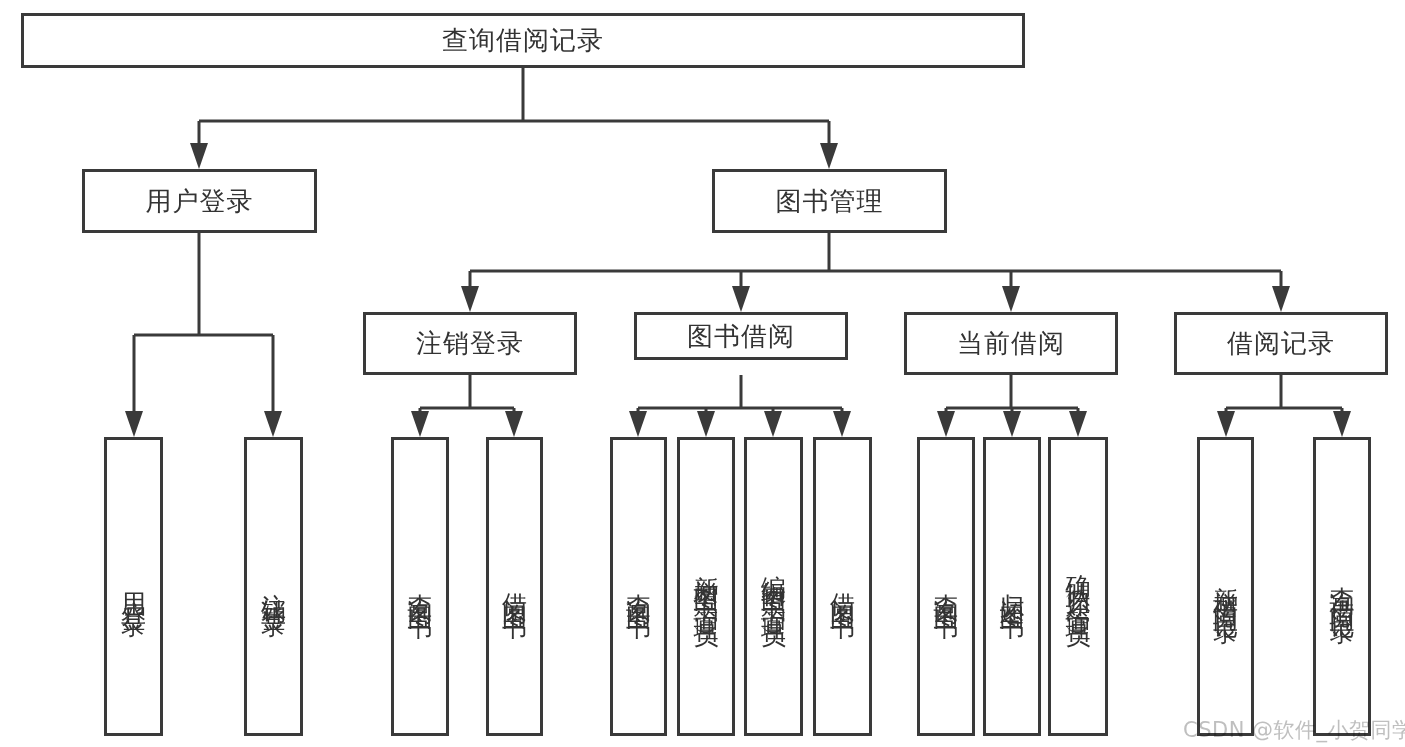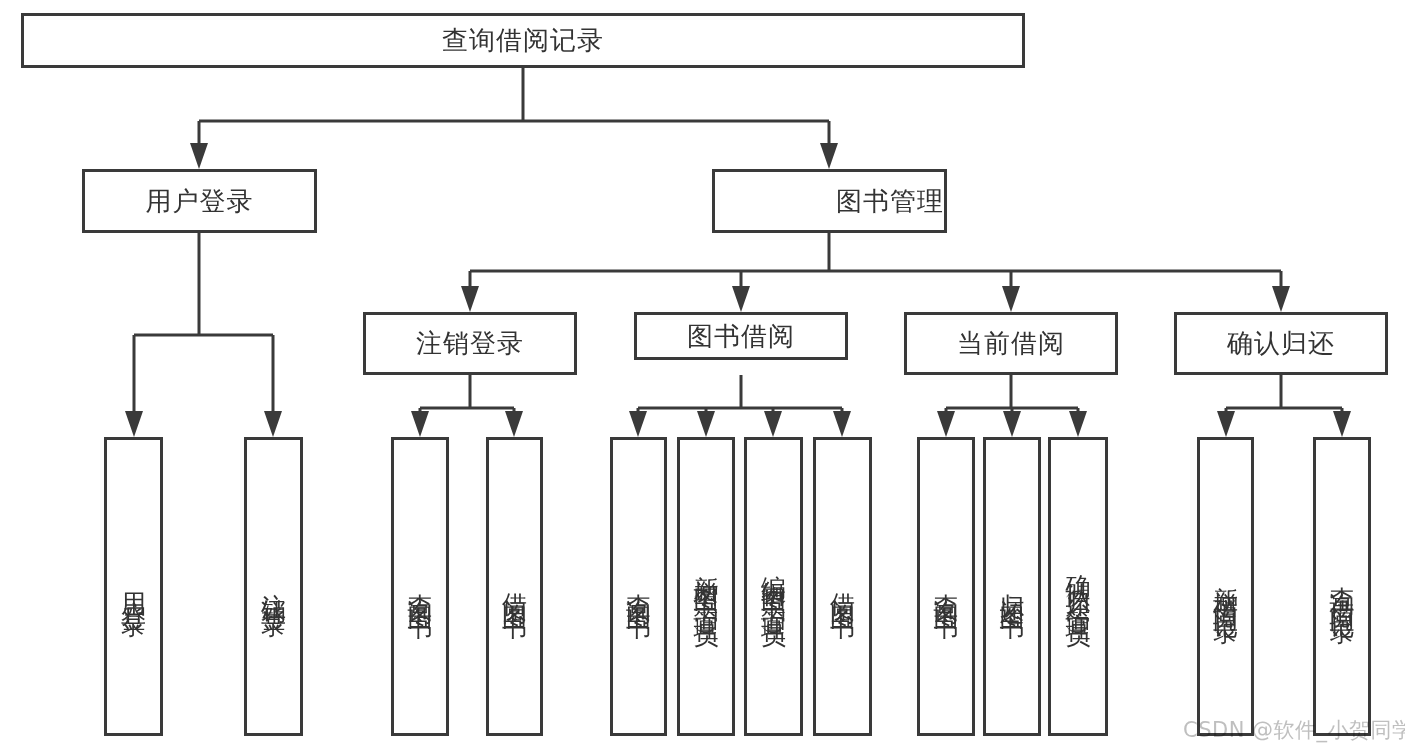--- a/index.html
+++ b/index.html
@@ -104,35 +104,35 @@
     </g>
   </svg>
 
   <div class="node root-node" style="left:21px; top:13px; width:1004px; height:55px;">
     <span>查询借阅记录</span>
   </div>
 
   <div class="node hnode" style="left:82px; top:169px; width:235px; height:64px;">
     <span>用户登录</span>
   </div>
-  <div class="node hnode" style="left:712px; top:169px; width:235px; height:64px;justify-content:flex-end;">
+  <div class="node hnode" style="left:712px; top:169px; width:235px; height:64px;">
     <span>图书管理</span>
   </div>
 
   <div class="node hnode" style="left:363px; top:312px; width:214px; height:63px;">
     <span>注销登录</span>
   </div>
   <div class="node hnode" style="left:634px; top:312px; width:214px; height:48px;">
     <span>图书借阅</span>
   </div>
   <div class="node hnode" style="left:904px; top:312px; width:214px; height:63px;text-align:right;">
     <span>当前借阅</span>
   </div>
   <div class="node hnode" style="left:1174px; top:312px; width:214px; height:63px;">
-    <span>确认归还</span>
+    <span>借阅记录</span>
   </div>
 
   <div class="node vnode" style="left:104px; top:437px; width:59px; height:299px;">
     <span>用户登录</span>
   </div>
   <div class="node vnode" style="left:244px; top:437px; width:59px; height:299px;">
     <span>注销登录</span>
   </div>
 
   <div class="node vnode" style="left:391px; top:437px; width:58px; height:299px;">

